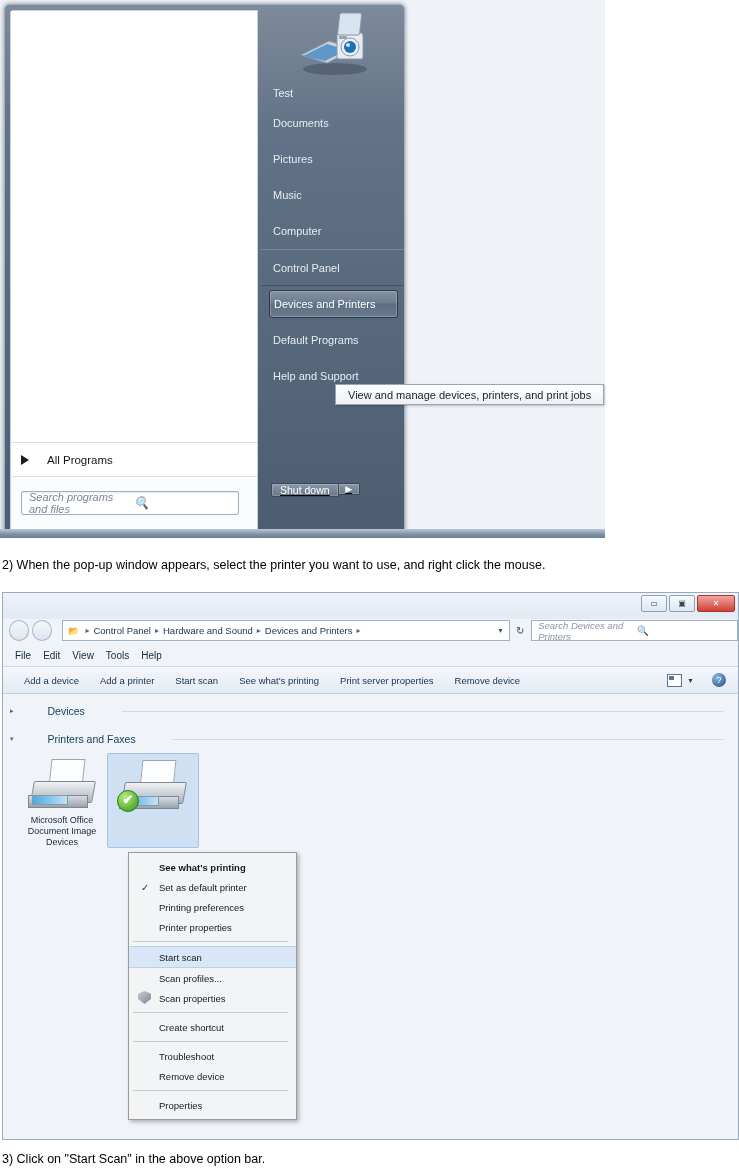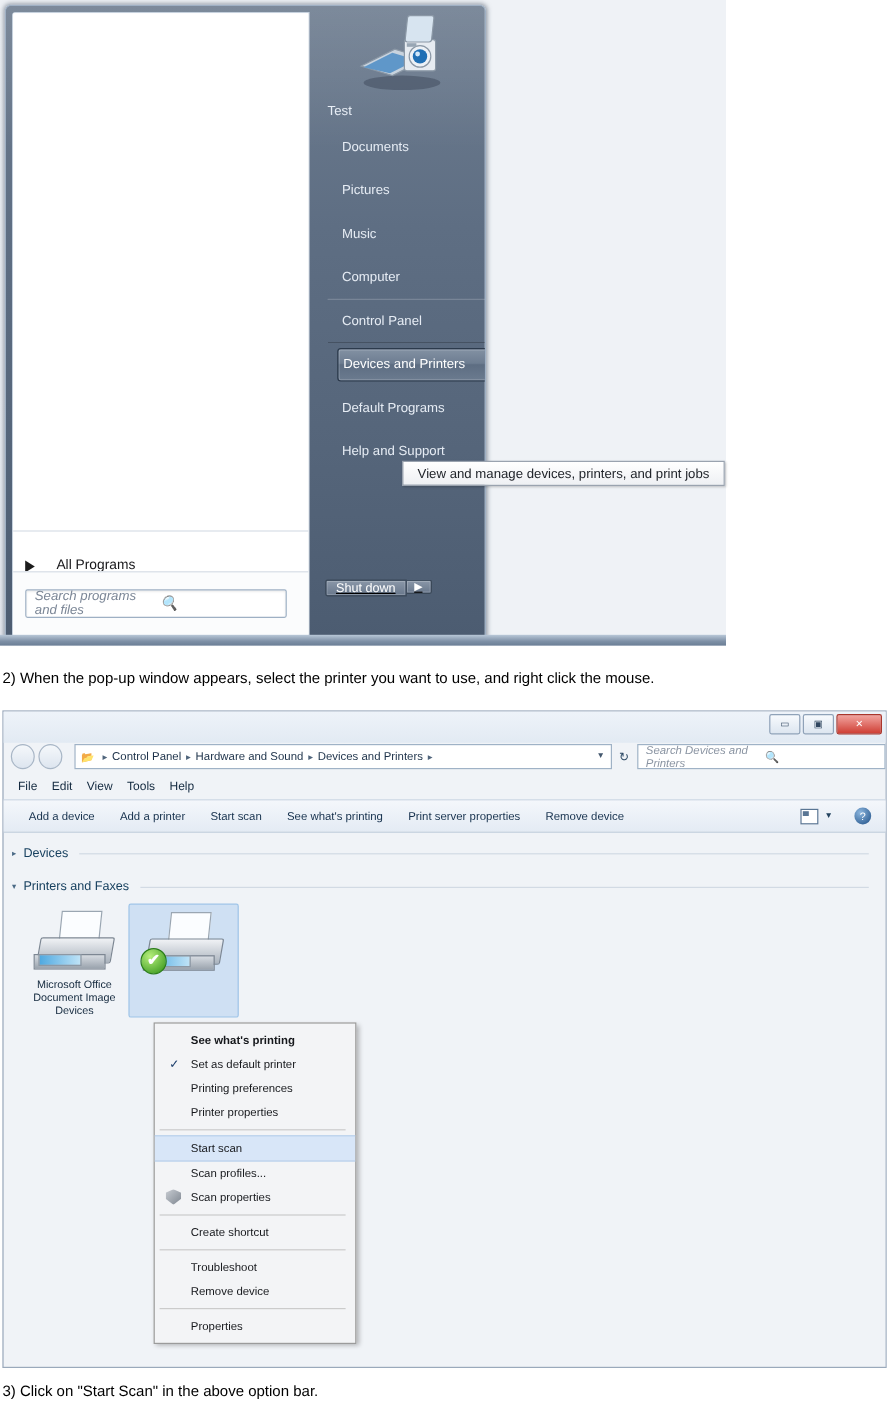--- a/index.html
+++ b/index.html
@@ -18,36 +18,36 @@
              border:1px solid #9fb0c4;border-radius:5px 5px 0 0;
              box-shadow:0 0 4px rgba(40,55,75,.55);overflow:hidden;}
   .sm-gloss{position:absolute;left:0;top:0;width:100%;height:120px;
             background:linear-gradient(180deg,rgba(255,255,255,.10),rgba(255,255,255,0));}
 
   
   .sm-left{position:absolute;left:5px;top:5px;width:246px;height:518px;background:#ffffff;
            border:1px solid #c6d1dd;border-radius:3px 0 0 0;}
   .sm-left-inner{position:absolute;left:0;top:0;right:0;bottom:0;background:#fff;}
   .allprog{position:absolute;left:0;bottom:52px;width:100%;height:34px;
-           border-top:1px solid #d7dee7;display:flex;align-items:flex-end;}
+           border-top:1px solid #d7dee7;display:flex;align-items:center;}
   .allprog .tri{margin-left:10px;width:0;height:0;border-left:8px solid #1c1c1c;
                 border-top:5px solid transparent;border-bottom:5px solid transparent;}
   .allprog .lbl{margin-left:18px;font-size:11.5px;color:#17171a;}
   .sm-searchwrap{position:absolute;left:0;bottom:0;width:100%;height:52px;
                  border-top:1px solid #d7dee7;background:#fbfcfd;display:flex;align-items:center;}
   .sm-search{margin-left:10px;width:216px;height:22px;background:#fff;border:1px solid #9eb0c4;
              border-radius:2px;display:flex;align-items:center;box-shadow:inset 0 1px 2px rgba(0,0,0,.10);}
   .sm-search span{font-size:11px;font-style:italic;color:#7b8696;margin-left:7px;flex:1;}
   .sm-search .mag{margin-right:6px;color:#2e5f9e;font-size:12px;}
 
   
   .sm-right{position:absolute;left:256px;top:0;width:143px;height:528px;}
   .sm-avatar{position:absolute;left:32px;top:6px;width:78px;height:68px;}
   .sm-username{position:absolute;left:12px;top:82px;font-size:11px;color:#e8eef6;}
-  .sm-items{position:absolute;left:12px;top:100px;width:143px;}
+  .sm-items{position:absolute;left:0;top:100px;width:143px;}
   .sm-item{height:36px;display:flex;align-items:center;padding-left:12px;font-size:11px;color:#e6ecf4;}
   .sm-item.sep{border-top:1px solid rgba(255,255,255,.18);
                box-shadow:0 -1px 0 rgba(0,0,0,.22) inset;}
   .sm-item.sel{margin:0 6px 0 8px;padding-left:4px;height:26px;border-radius:3px;
                background:linear-gradient(180deg,#8391a3 0%,#6d7d91 45%,#5d6d82 50%,#6b7b8f 100%);
                border:1px solid #2c3a4c;box-shadow:0 0 0 1px rgba(255,255,255,.22) inset;
                color:#ffffff;}
   .sm-itemwrap{height:36px;display:flex;align-items:center;}
   .shutwrap{position:absolute;left:10px;bottom:18px;display:flex;align-items:flex-start;height:32px;text-decoration:underline;}
   .shutbtn{background:linear-gradient(180deg,#8a97a8,#69788c);border:1px solid #3a4858;
@@ -110,21 +110,21 @@
   .cmdbar .ci{margin-left:21px;}
   .cmdbar .spacer{flex:1;}
   .viewic{width:13px;height:11px;border:1px solid #5a7694;margin-right:5px;background:#fff;
           position:relative;}
   .viewic:after{content:"";position:absolute;left:1px;top:1px;width:5px;height:4px;background:#5a7694;}
   .vdd{font-size:7px;color:#23435f;margin-right:18px;}
   .helpic{width:14px;height:14px;border-radius:50%;margin-right:12px;
           background:radial-gradient(circle at 35% 30%,#8cb6de,#1d4e85);color:#fff;font-size:9px;
           display:flex;align-items:center;justify-content:center;}
 
-  .sect{position:absolute;left:0;font-size:10.5px;color:#17405f;display:flex;align-items:center;width:100%;}
+  .sect{position:absolute;left:0;font-size:10.5px;color:#17405f;display:flex;align-items:center;width:100%;gap:28px;}
   .sect .arr{margin:0 6px 0 7px;font-size:7px;color:#4b6a86;}
   .sect .ln{flex:1;height:1px;background:#d2dae4;margin:0 14px 0 9px;}
   #sect-devices{top:112px;}
   #sect-printers{top:140px;}
 
   .icons{position:absolute;left:14px;top:160px;display:flex;}
   .devcell{width:90px;text-align:center;position:relative;}
   .devcell.sel{background:#cfe0f3;border:1px solid #9ec4e8;border-radius:2px;}
   .devlabel{font-size:9px;color:#13283d;line-height:11px;margin-top:2px;}
 

